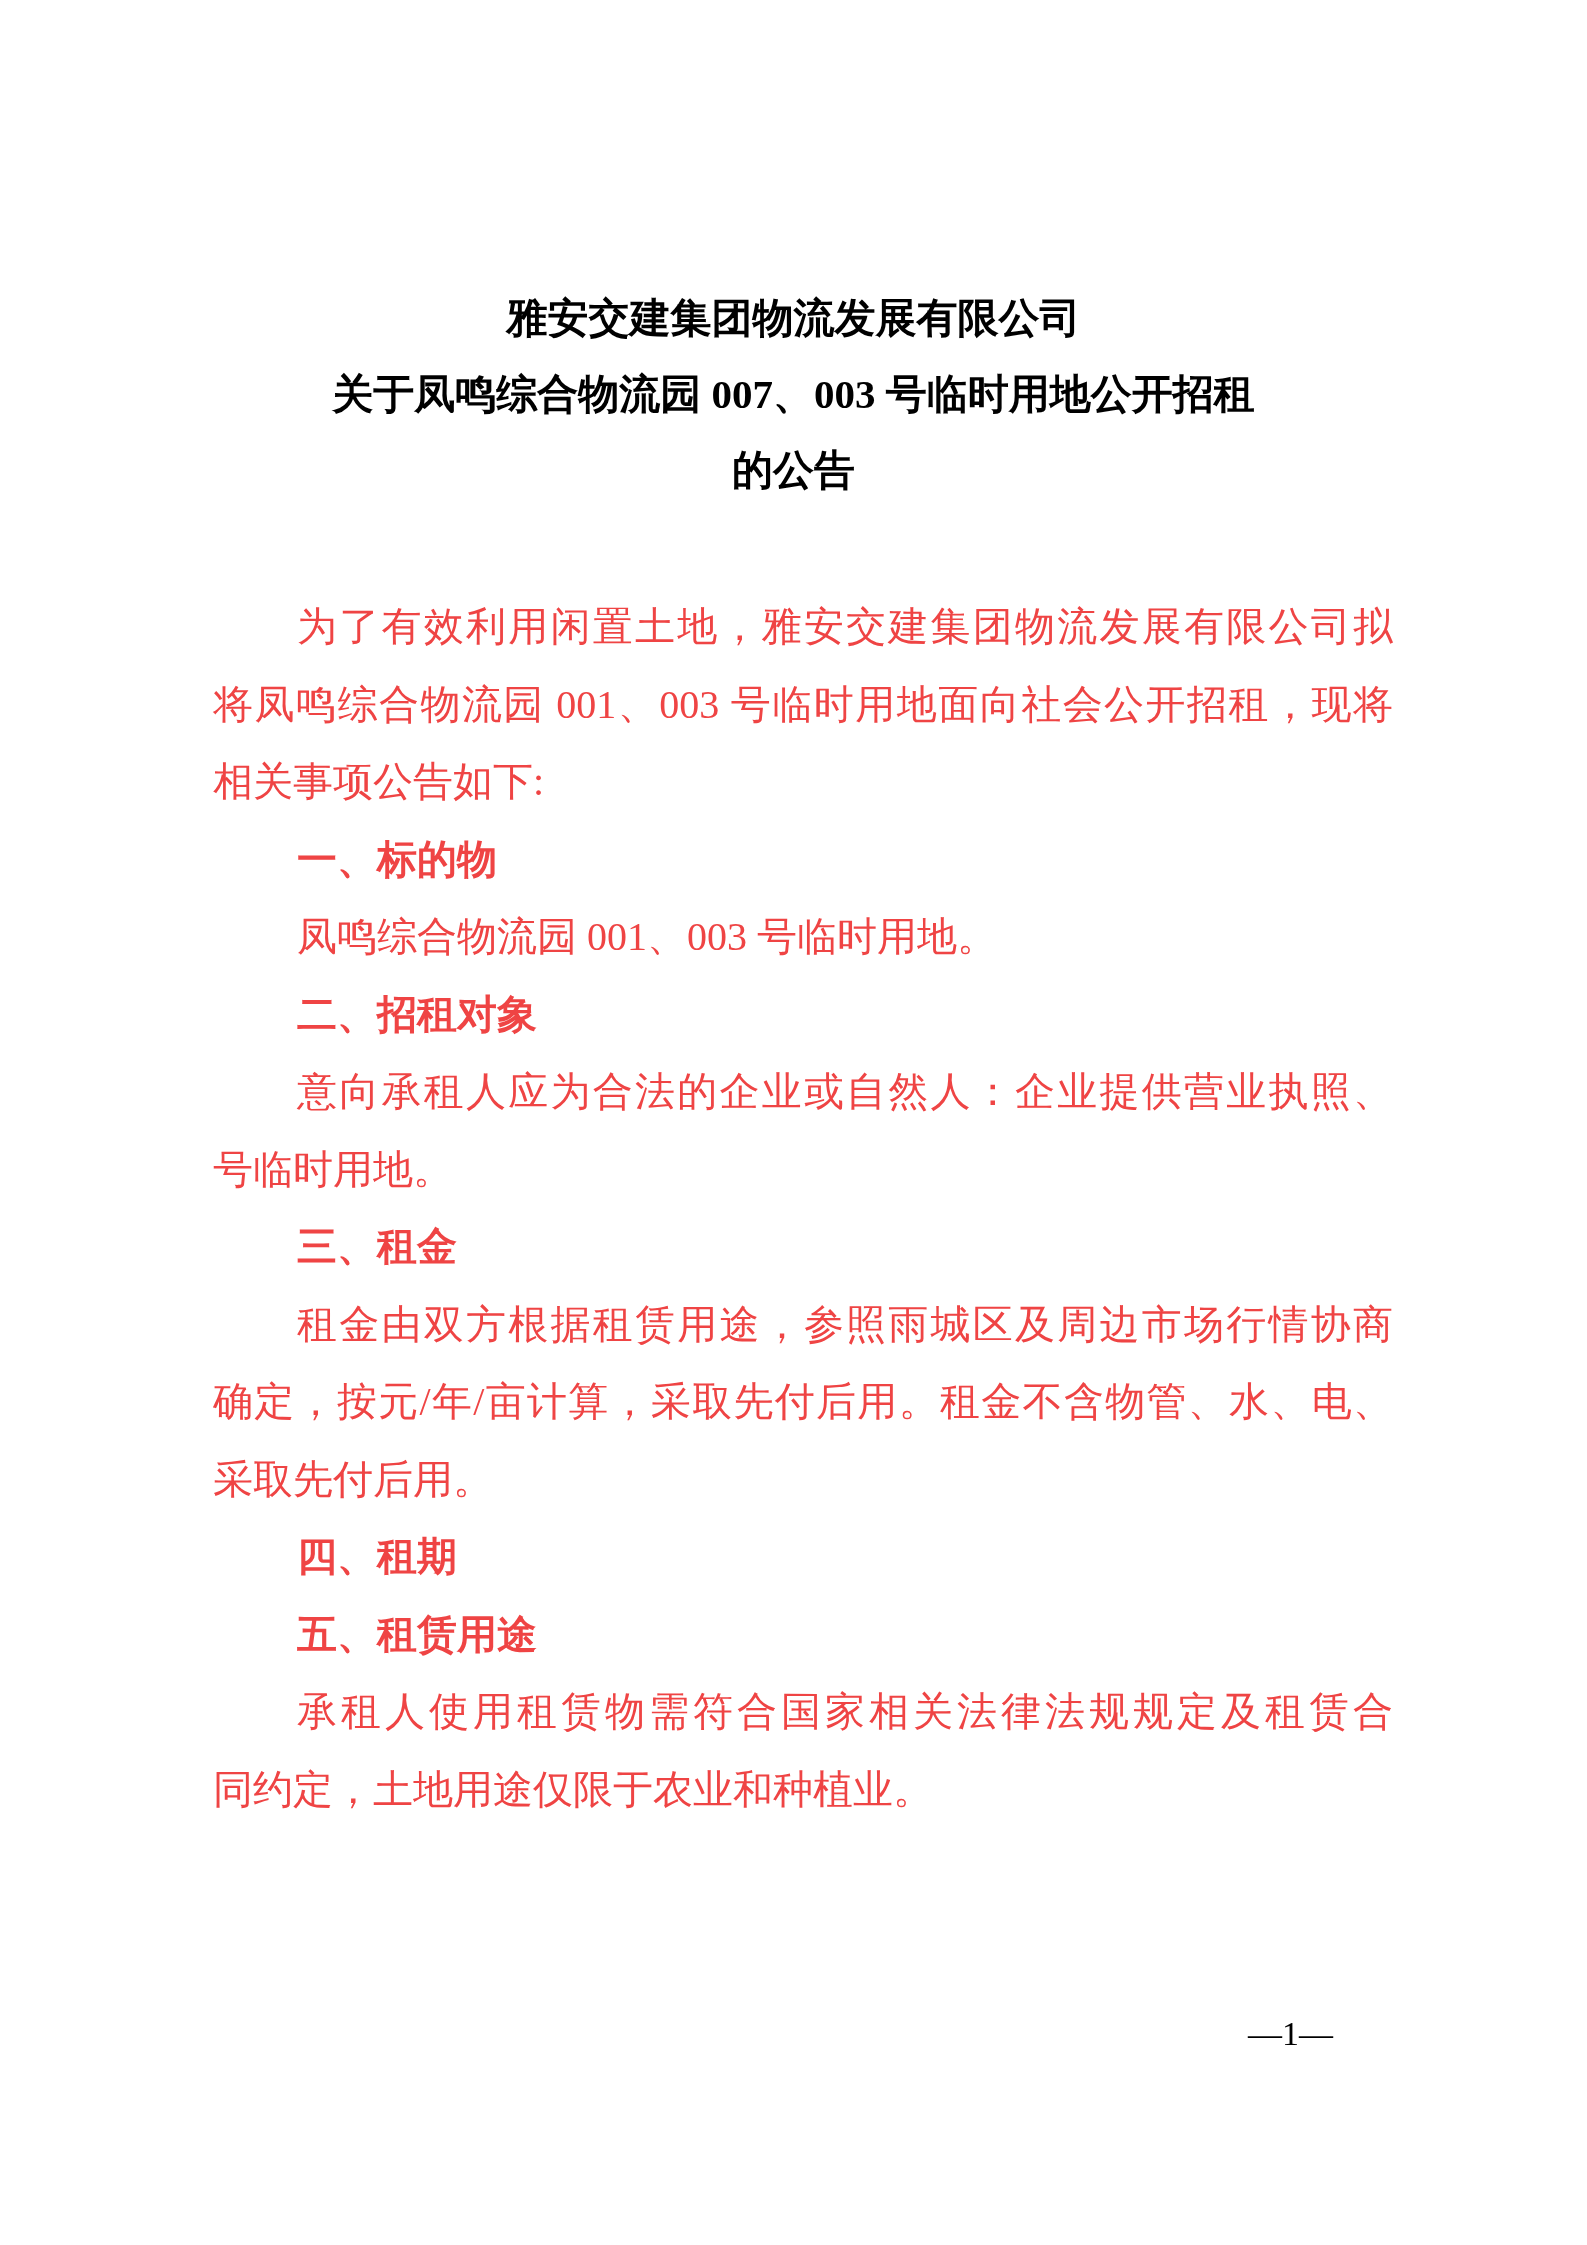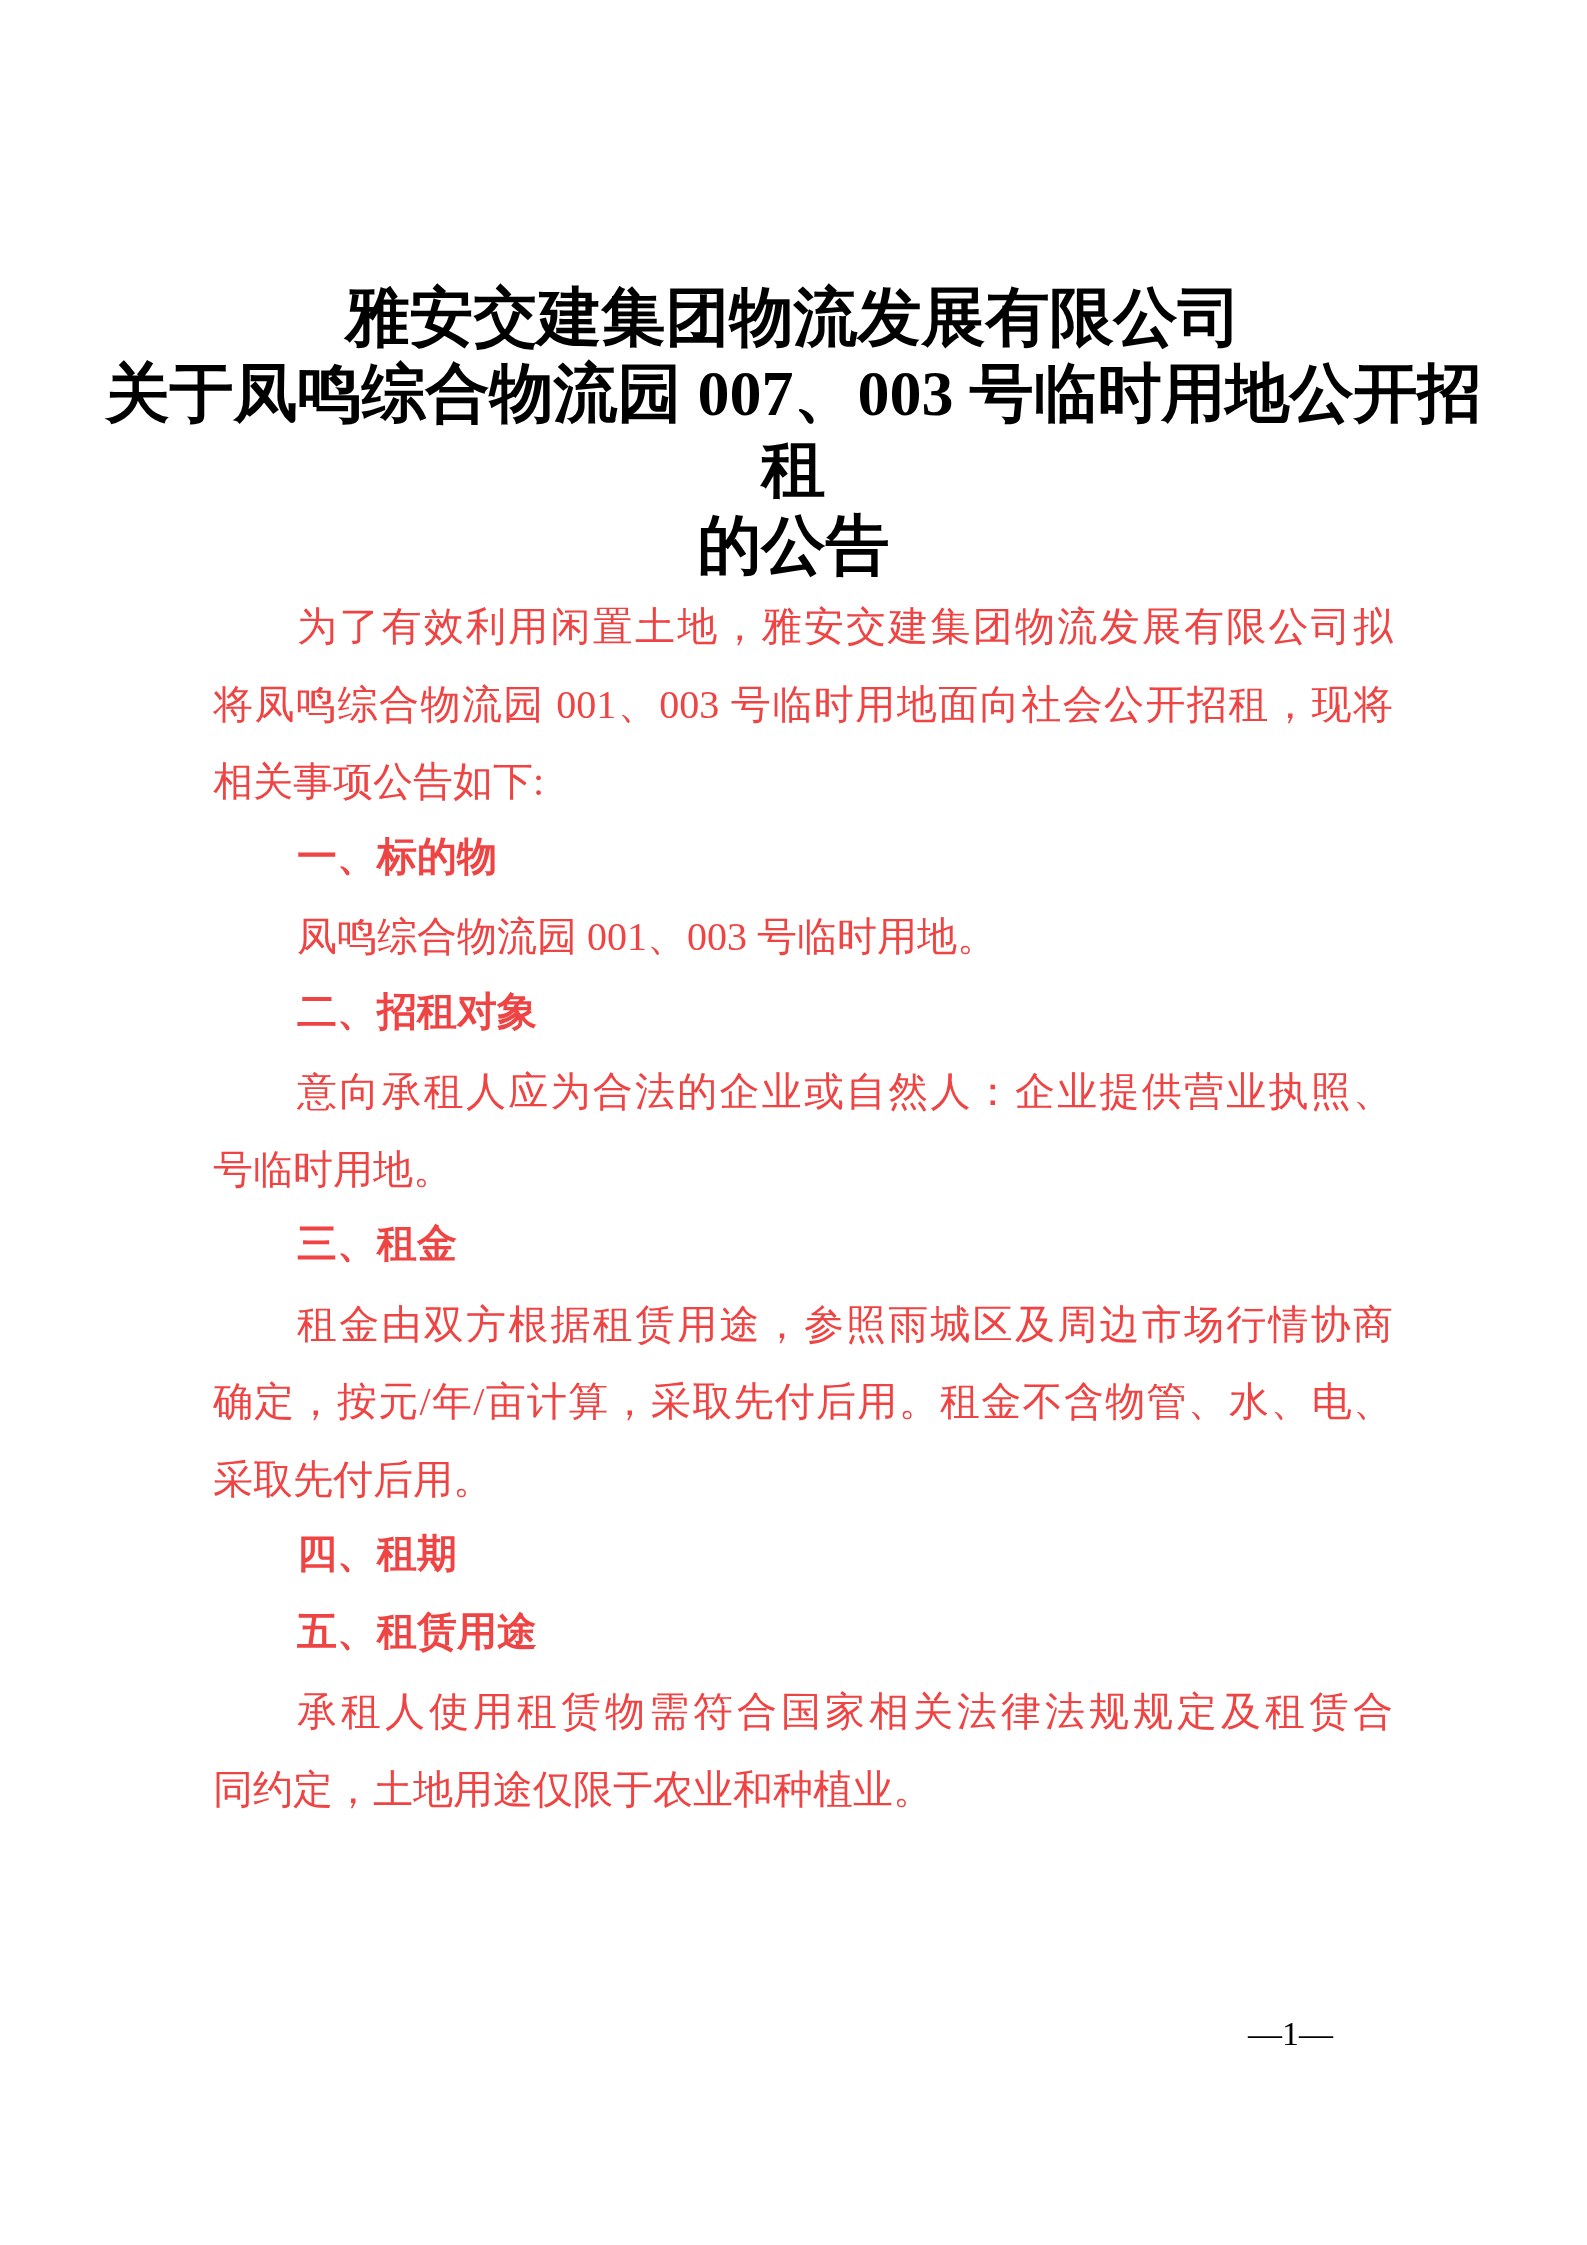--- a/index.html
+++ b/index.html
@@ -12,21 +12,21 @@
     color:#000;
   }
   .title{
     position:absolute;
     left:100px;
     top:280px;
     width:1387px;
     text-align:center;
     font-family:"Liberation Serif","DejaVu Serif",serif;
     font-weight:bold;
-    font-size:64px;
+    font-size:41px;
     line-height:76px;
     color:#000;
   }
   .docbody{
     position:absolute;
     left:213px;
     top:588px;
     width:1180px;
     font-family:"Liberation Serif","DejaVu Serif",serif;
     font-size:40px;
@@ -34,21 +34,21 @@
     color:#ef4444;
   }
   .ln{height:77.5px;white-space:nowrap;}
   .ind{text-indent:84px;}
   .fill{
     white-space:normal;
     text-align:justify;
     text-align-last:justify;
   }
   .hd{
-    font-family:Liberation Mono, monospace;
+    font-family:Liberation Sans, sans-serif;
     font-weight:700;
     padding-left:84px;
   }
   .pagenum{
     position:absolute;
     top:2012px;
     right:254px;
     font-family:"Liberation Serif","DejaVu Serif",serif;
     font-size:34px;
     line-height:44px;

